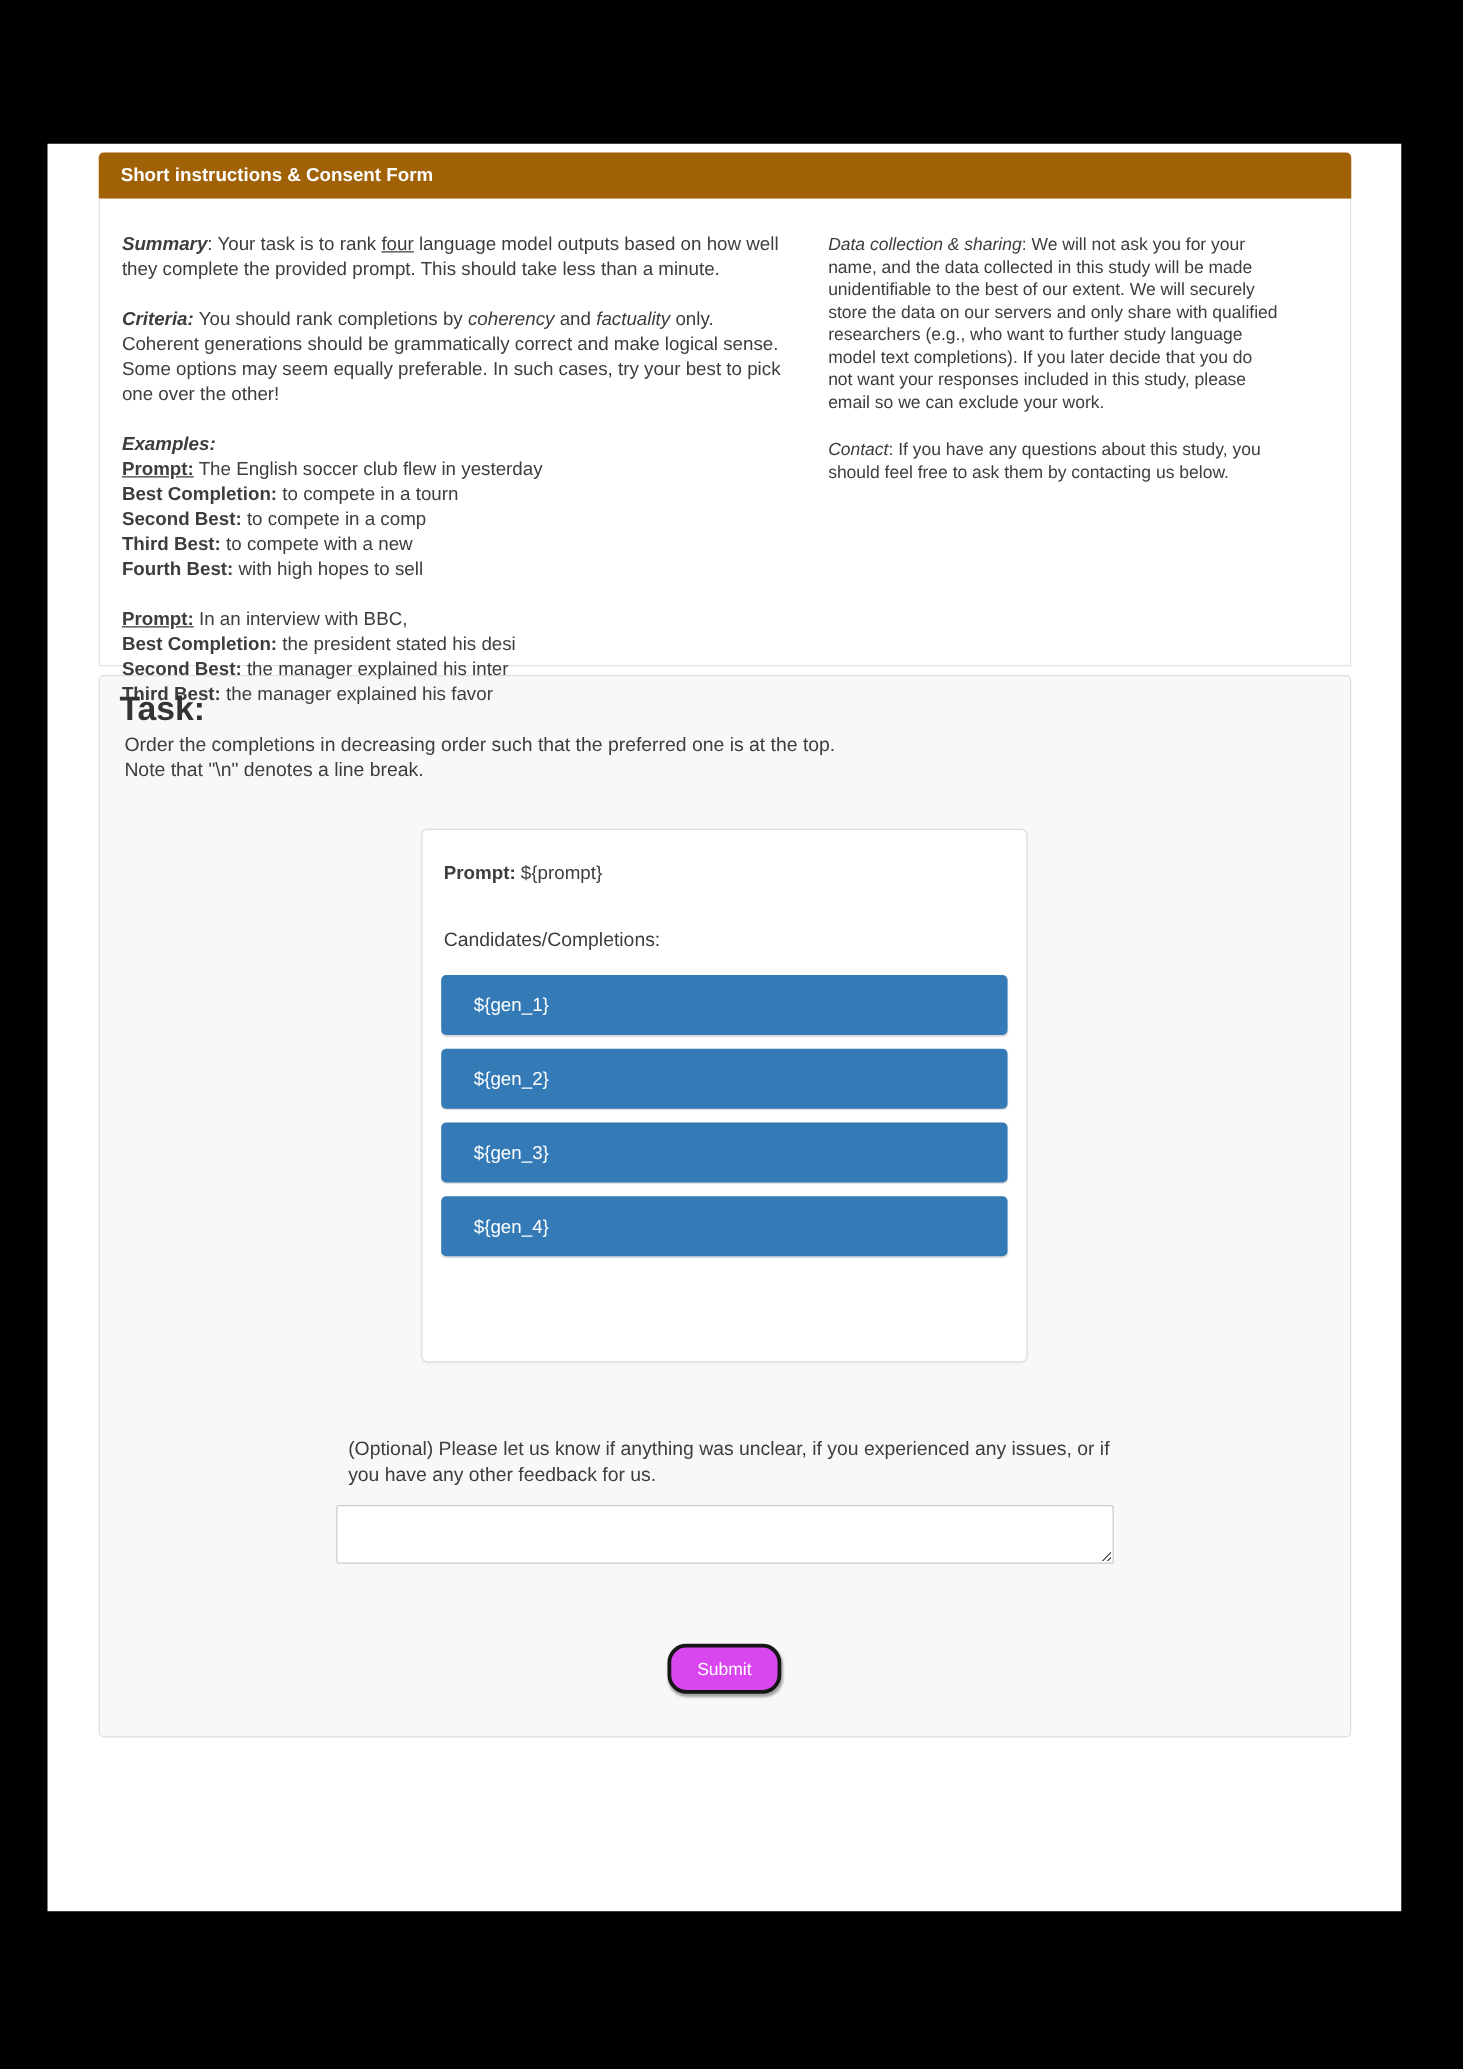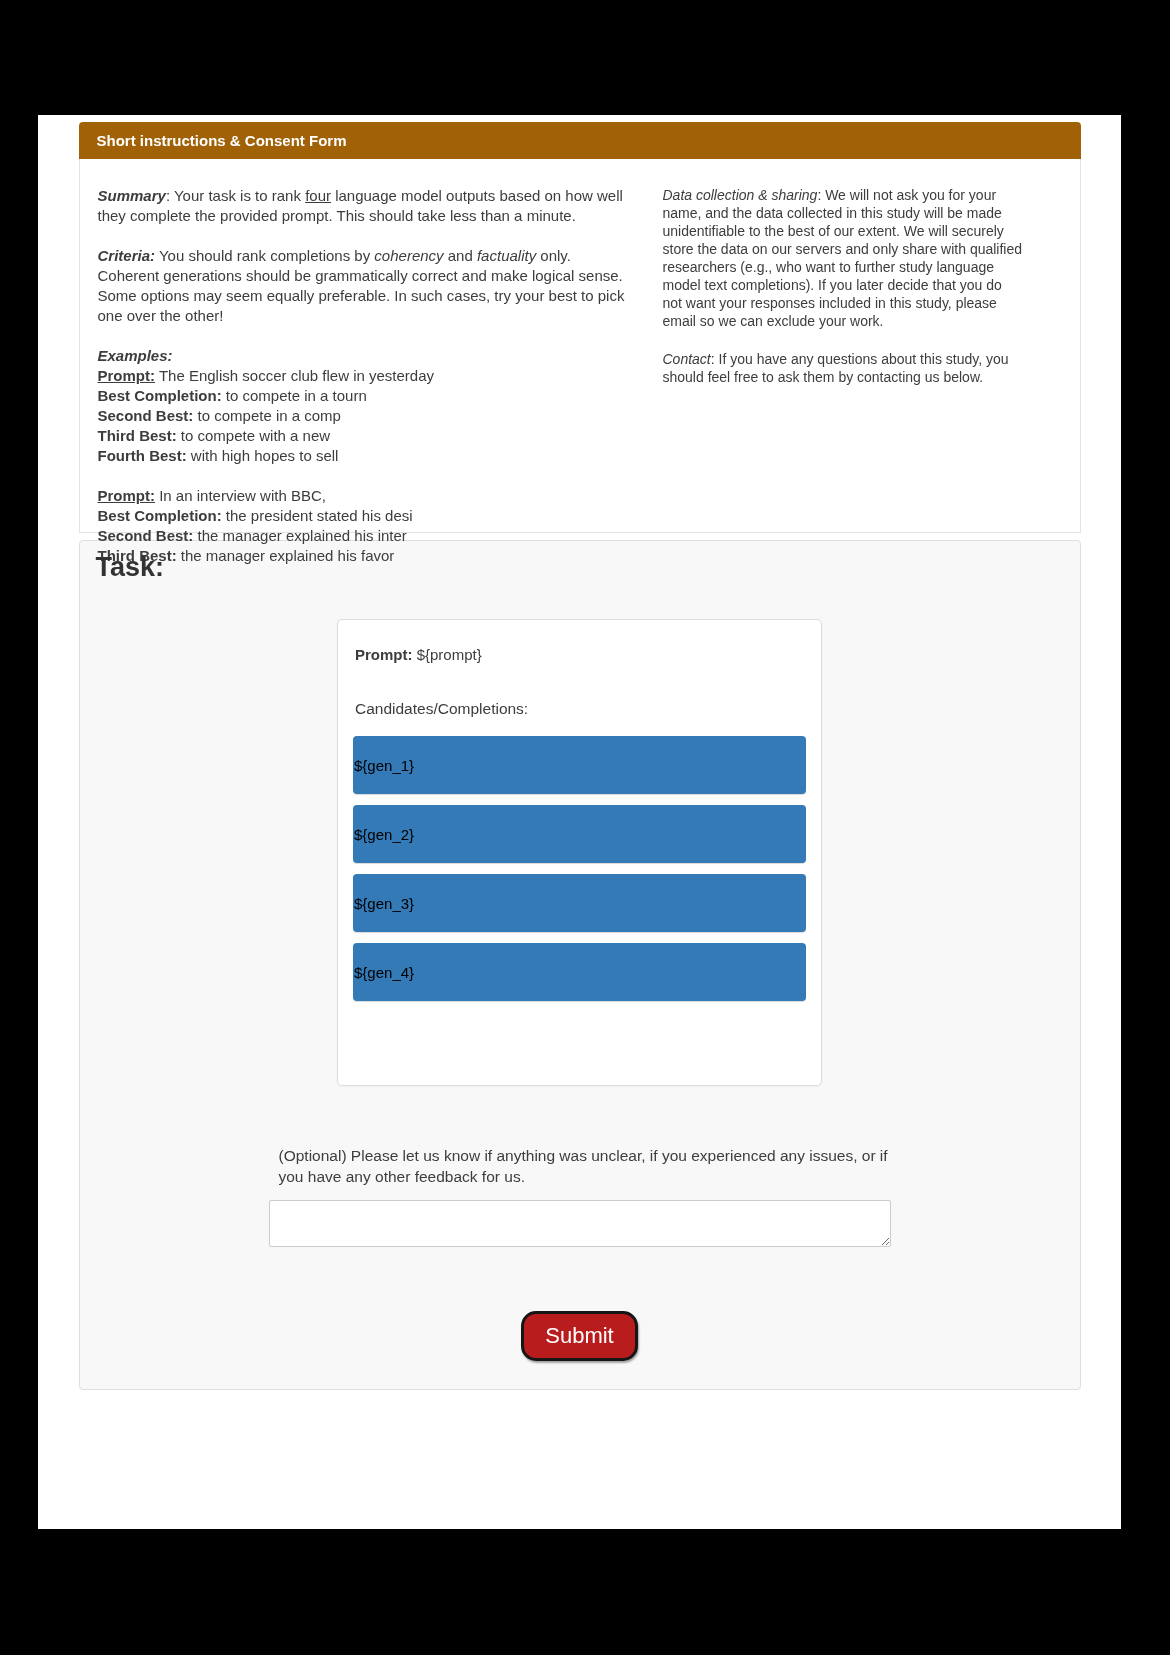--- a/index.html
+++ b/index.html
@@ -73,28 +73,28 @@
     margin: 36px auto 0;
     background: #fff;
     border: 1px solid #ddd;
     border-radius: 5px;
     padding: 26px 15px 84px;
     box-shadow: 0 1px 2px rgba(0,0,0,0.04);
   }
   .prompt-line { font-size: 15px; margin: 0 0 37px 2px; }
   .candidates-label { font-size: 15.5px; margin: 0 0 18px 2px; }
   .candidate-bar {
-    height: 58px;
+    height: 48px;
     margin-bottom: 11px;
     background: #337ab7;
-    color: #000000;
+    color: #ffffff;
     border-radius: 4px;
     display: flex;
     align-items: center;
-    padding: 0 1px;
+    padding: 0 26px;
     font-size: 15px;
     cursor: grab;
     box-shadow: 0 1px 1px rgba(0,0,0,0.15);
   }
   .candidate-bar:last-child { margin-bottom: 0; }
 
   
   .feedback { width: 622px; margin: 59px auto 0; }
   .feedback-label { font-size: 15.5px; line-height: 21px; padding-left: 10px; }
   .feedback textarea {
@@ -107,24 +107,24 @@
     background: #fff;
     resize: vertical;
     font: inherit;
     padding: 6px 8px;
     color: #3d3d3d;
   }
 
   
   .submit-row { text-align: center; margin-top: 64px; }
   .submit-btn {
-    background: #b91c1c;
+    background: #d946ef;
     color: #fff;
     font-family: inherit;
-    font-size: 22px;
+    font-size: 14px;
     border: 3px solid #161616;
     border-radius: 15px;
     padding: 9px 21px;
     cursor: pointer;
     box-shadow: 1px 2px 2px rgba(0,0,0,0.35);
   }
 </style>
 </head>
 <body>
 
@@ -164,20 +164,24 @@
 
       <div class="col-right">
         <p class="para"><span class="ital">Data collection &amp; sharing</span><span>: We will not ask you for your name, and the data collected in this study will be made unidentifiable to the best of our extent. We will securely store the data on our servers and only share with qualified researchers (e.g., who want to further study language model text completions). If you later decide that you do not want your responses included in this study, please email so we can exclude your work.</span></p>
         <p class="para"><span class="ital">Contact</span><span>: If you have any questions about this study, you should feel free to ask them by contacting us below.</span></p>
       </div>
 
     </div>
 
     <div class="task-panel">
       <div class="task-heading">Task:</div>
+      <div class="task-desc">
+        <div>Order the completions in decreasing order such that the preferred one is at the top.</div>
+        <div>Note that "\n" denotes a line break.</div>
+      </div>
 
       <div class="rank-card">
         <div class="prompt-line"><span class="bold">Prompt:</span> <span>${prompt}</span></div>
         <div class="candidates-label">Candidates/Completions:</div>
         <div class="candidate-bar">${gen_1}</div>
         <div class="candidate-bar">${gen_2}</div>
         <div class="candidate-bar">${gen_3}</div>
         <div class="candidate-bar">${gen_4}</div>
       </div>
 

